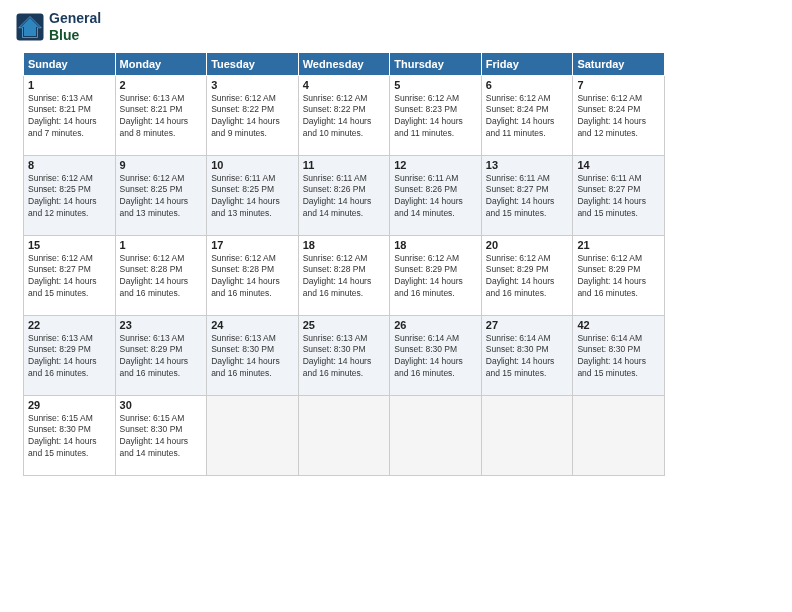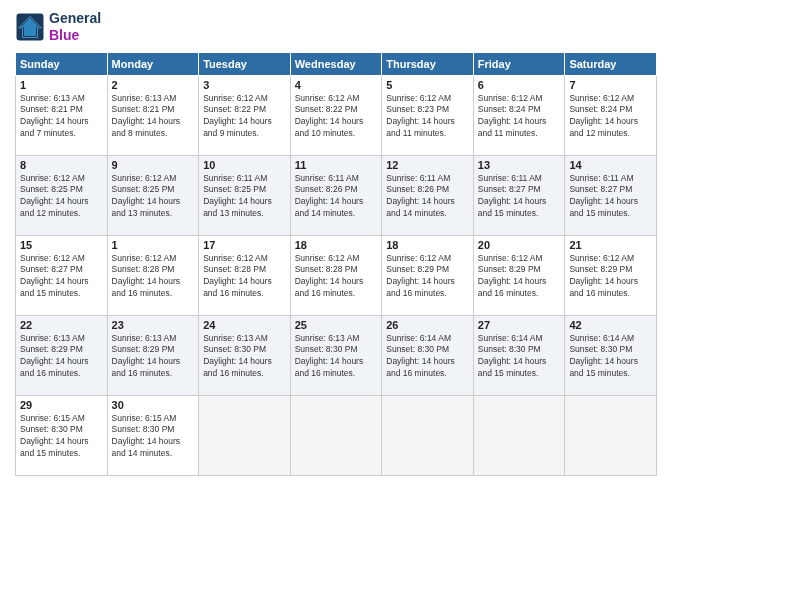--- a/index.html
+++ b/index.html
@@ -27,41 +27,42 @@
       align-items: center;
       gap: 4px;
     }
     .logo-text {
       font-size: 14px;
       font-weight: bold;
       color: #1a3a5c;
       line-height: 1.2;
     }
     .logo-text span {
-      color: #a21caf;
+      color: #14532d;
     }
     .logo-icon {
       width: 30px;
       height: 30px;
     }
     .title-area {
       text-align: right;
     }
     .main-title {
       font-size: 28px;
       font-weight: bold;
       color: #1a3a5c;
     }
     .subtitle {
       font-size: 14px;
       color: #555;
     }
     .calendar {
       width: 100%;
       border-collapse: collapse;
+      margin-left: 8px;
     }
     .calendar th {
       background: #2e6da4;
       color: #fff;
       font-size: 11px;
       font-weight: bold;
       padding: 5px 4px;
       text-align: left;
       border: 1px solid #fff;
     }

